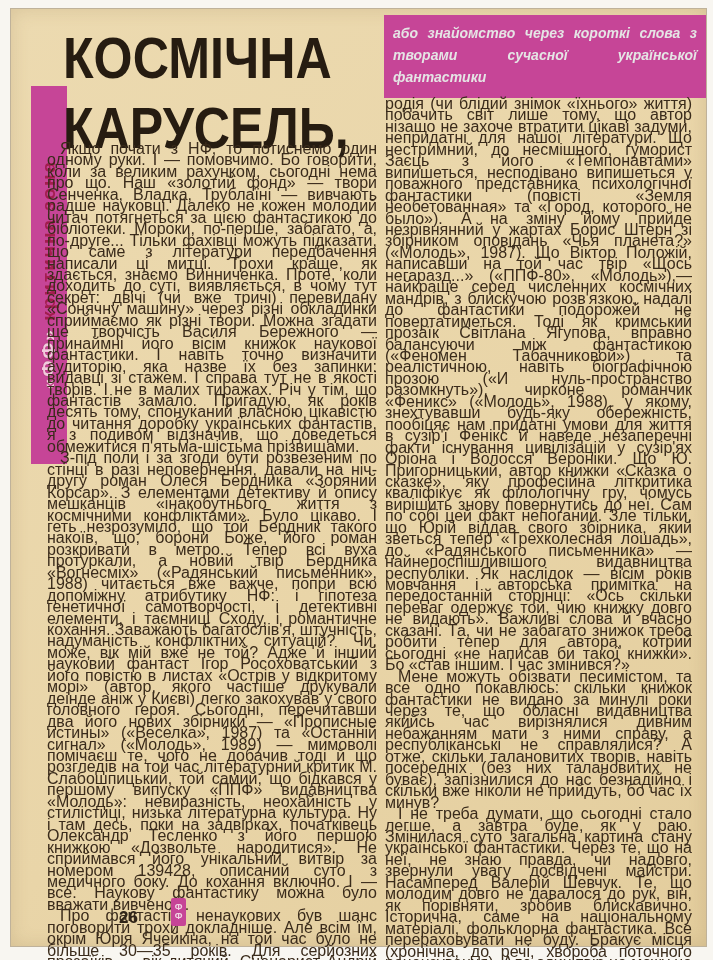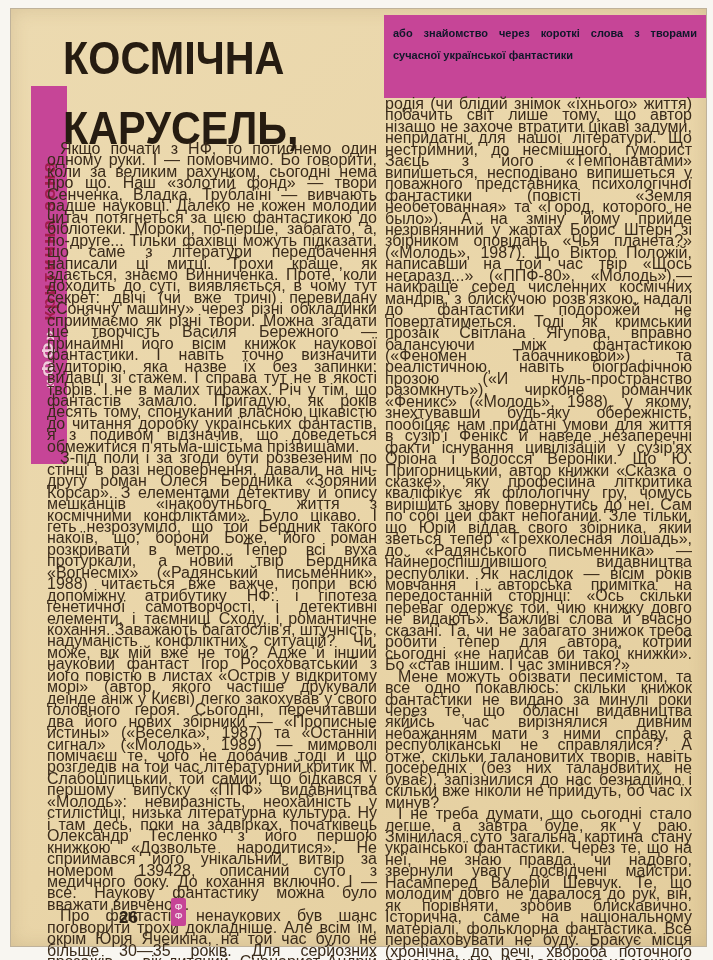--- a/index.html
+++ b/index.html
@@ -25,32 +25,33 @@
     writing-mode:vertical-rl;transform:rotate(180deg);
     font-weight:bold;font-size:19px;letter-spacing:2px;
     white-space:nowrap;line-height:36px;
   }
   .side-quote{color:#f2cbde;text-shadow:0 0 1px #8f1a48;}
   .side-label{color:#a31d4e;}
   
   .title{
     position:absolute;left:52px;top:14px;width:340px;
     color:#261c11;font-weight:800;
-    line-height:70px;font-size:47px;letter-spacing:0px;
+    line-height:70px;font-size:57px;letter-spacing:0px;
   }
   .title .tline{transform:scaleX(.88);transform-origin:left center;white-space:nowrap;font-weight:800;}
   
   .header-box{
     position:absolute;left:373px;top:6px;width:322px;height:83px;
     background:#c64597;
     padding:7px 9px 0 9px;box-sizing:border-box;
   }
   .header-box .sub{
-    color:#0f172a;font-weight:bold;font-size:11px;line-height:22px;
+    color:#e5e5e5;font-weight:bold;font-size:14px;line-height:22px;
     text-align:justify;
+    font-style:italic;
   }
   
   .col{
     position:absolute;color:#3a2b1b;
     font-size:16px;line-height:11.45px;text-align:justify;
   }
   .col-left{left:36px;top:134px;width:330px;}
   .col-right{left:374px;top:89px;width:307px;}
   .col p{margin:0;}
   .col p.indent{text-indent:13px;}

